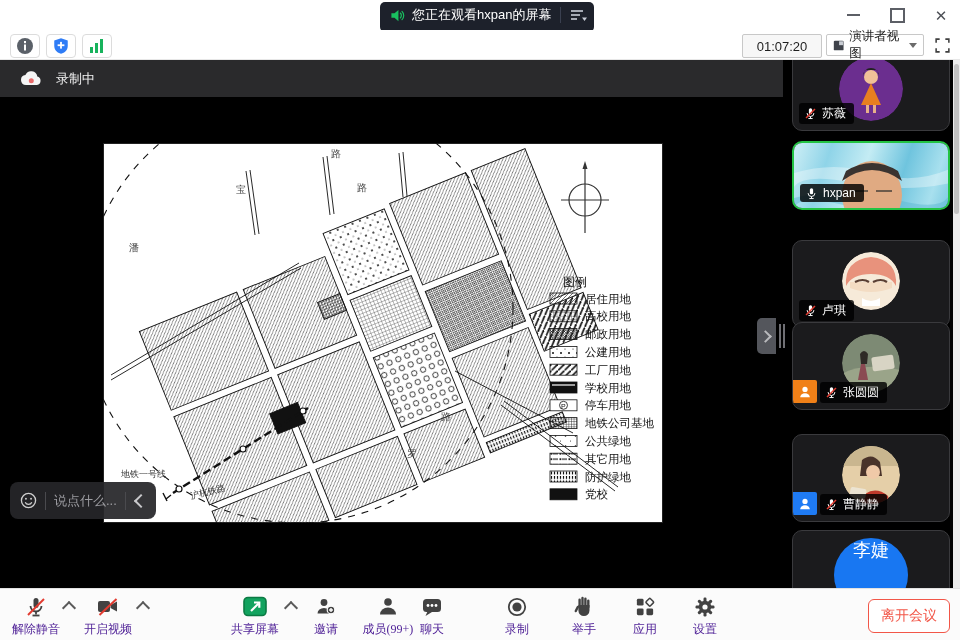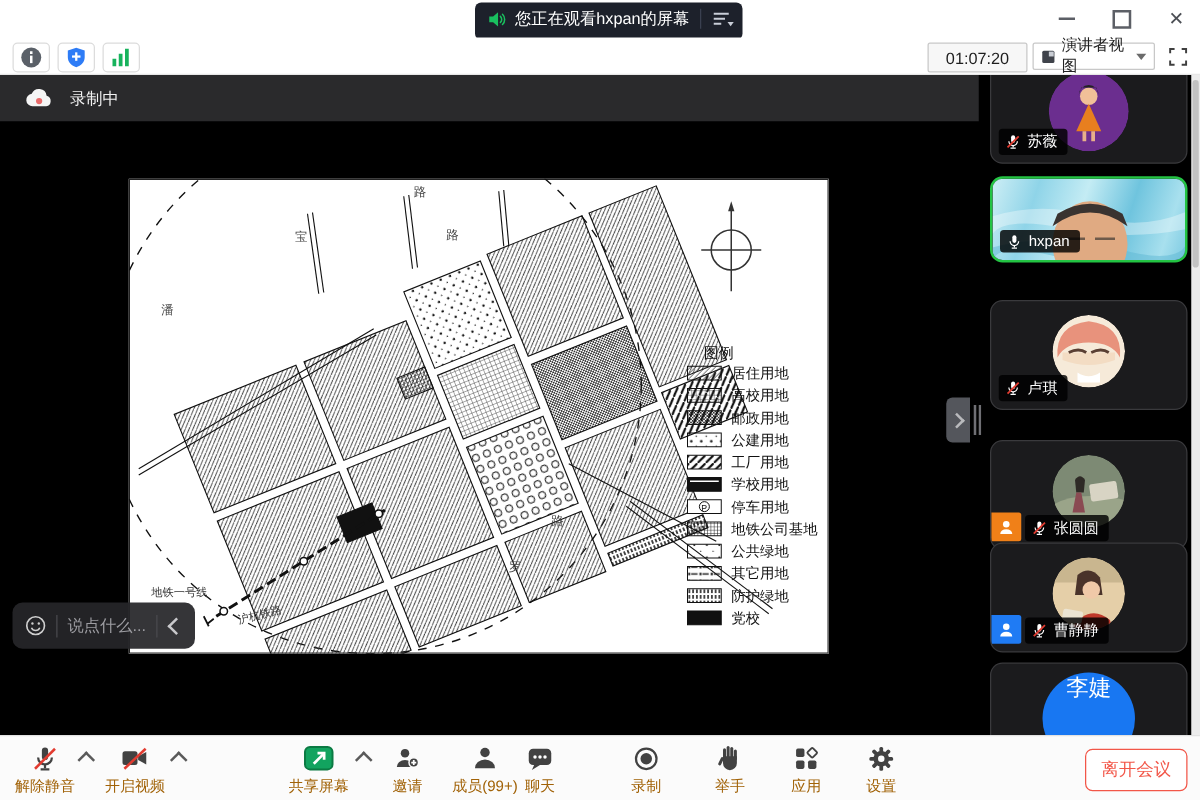--- a/index.html
+++ b/index.html
@@ -51,21 +51,21 @@
       display:flex;align-items:center;gap:5px;color:#fff;font-size:12px;white-space:nowrap;}
   .badge{position:absolute;left:0;bottom:6px;width:24px;height:23px;display:flex;align-items:center;justify-content:center;border-radius:0 2px 2px 0;}
   .badge ~ .nameplate{left:27px;}
   .sb-rail{position:absolute;right:0;top:0;width:7px;height:528px;background:#ececec;}
   .sb-thumb{position:absolute;right:1px;top:4px;width:5px;height:150px;background:#c2c2c2;border-radius:3px;}
   .video-bg{position:absolute;inset:0;background:linear-gradient(108deg,#cdeef5 0%,#8fd4e8 22%,#c4ecf4 45%,#6fc4de 68%,#a8e0ee 88%,#7ecbe2 100%);}
   
   .botbar{position:absolute;left:0;top:588px;width:960px;height:52px;background:#fbfbfb;border-top:1px solid #e2e2e2;box-sizing:border-box;}
   .bt-item{position:absolute;top:5px;display:flex;flex-direction:column;align-items:center;width:72px;cursor:pointer;}
   .bt-icon{height:26px;display:flex;align-items:center;justify-content:center;}
-  .bt-label{font-size:12px;color:#a16207;margin-top:1px;white-space:nowrap;}
+  .bt-label{font-size:12px;color:#4c1d95;margin-top:1px;white-space:nowrap;font-family:Liberation Serif, serif;}
   .chev-up{position:absolute;top:14px;width:8px;height:8px;border-left:2px solid #5a5a5a;border-top:2px solid #5a5a5a;transform:rotate(45deg);}
   .leave-btn{position:absolute;left:868px;top:10px;width:80px;height:32px;border:1px solid #f25648;border-radius:6px;background:#fff;
       color:#f25648;font-size:14px;display:flex;align-items:center;justify-content:center;}
 </style>
 </head>
 <body>
 
 <div class="titlebar">
   <div class="watch-pill">
     <svg width="15" height="15" viewBox="0 0 16 16">
@@ -362,21 +362,21 @@
           <rect x="6" y="1.5" width="4" height="7.5" rx="2" fill="#fff"></rect>
           <path d="M3.8 7.5 a4.2 4.2 0 0 0 8.4 0" stroke="#fff" stroke-width="1.2" fill="none"></path>
           <line x1="8" y1="11.8" x2="8" y2="13.6" stroke="#fff" stroke-width="1.2"></line>
           <line x1="5.4" y1="14.2" x2="10.6" y2="14.2" stroke="#fff" stroke-width="1.2"></line>
           <line x1="2.5" y1="13.5" x2="13.5" y2="2.5" stroke="#e23b30" stroke-width="1.8"></line>
         </svg>
         <span>卢琪</span>
       </div>
     </div>
 
-    <div class="tile" style="top:292px;">
+    <div class="tile" style="top:262px;">
       <div class="avatar">
         <svg width="58" height="58" viewBox="0 0 58 58">
           <circle cx="29" cy="29" r="29" fill="#7d8a74"></circle>
           <path d="M0 40 Q20 28 58 36 V58 H0 z" fill="#9aa489"></path>
           <rect x="30" y="22" width="22" height="14" rx="2" fill="#d8d4c4" transform="rotate(-8 41 29)"></rect>
           <path d="M18 20 q4 -6 8 0 l-1 10 h-6 z" fill="#2e2a26"></path>
           <path d="M19 30 l-3 16 h10 l-3 -16z" fill="#8a4a52"></path>
         </svg>
       </div>
       <div class="badge" style="background:#f08018;">

